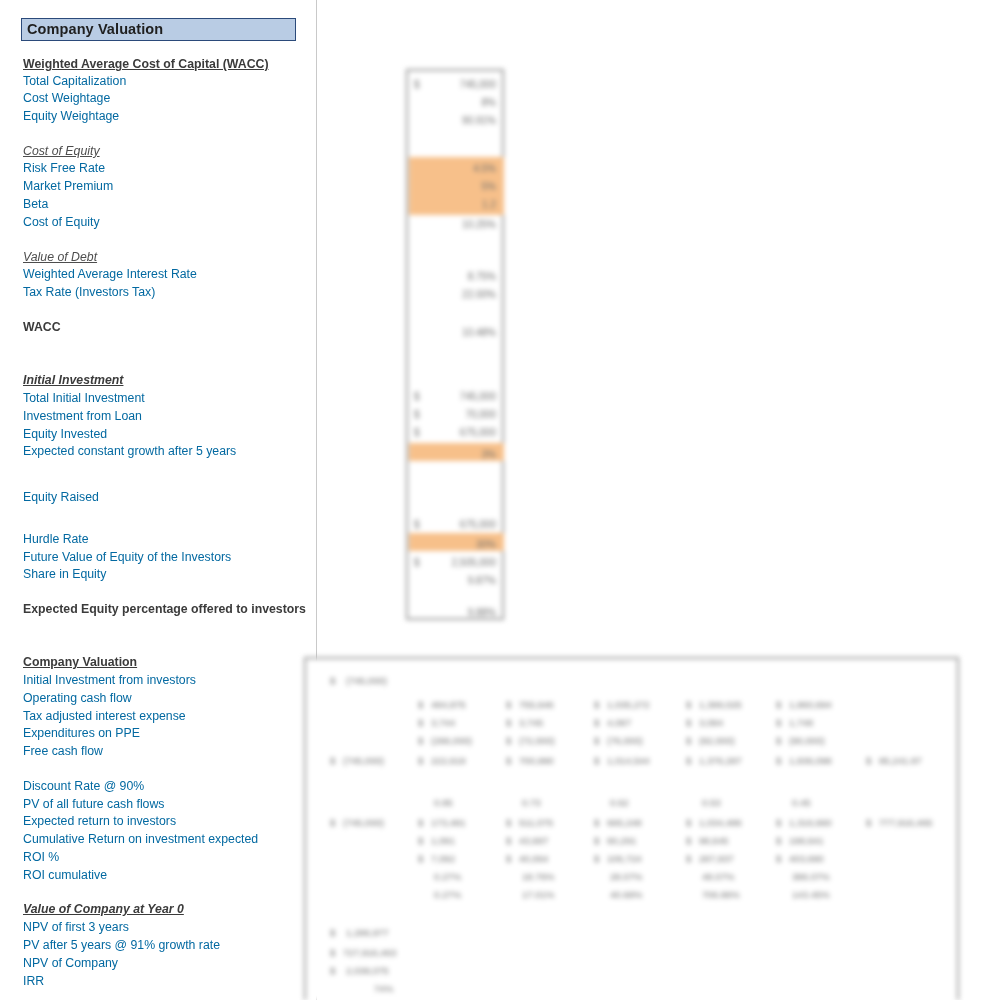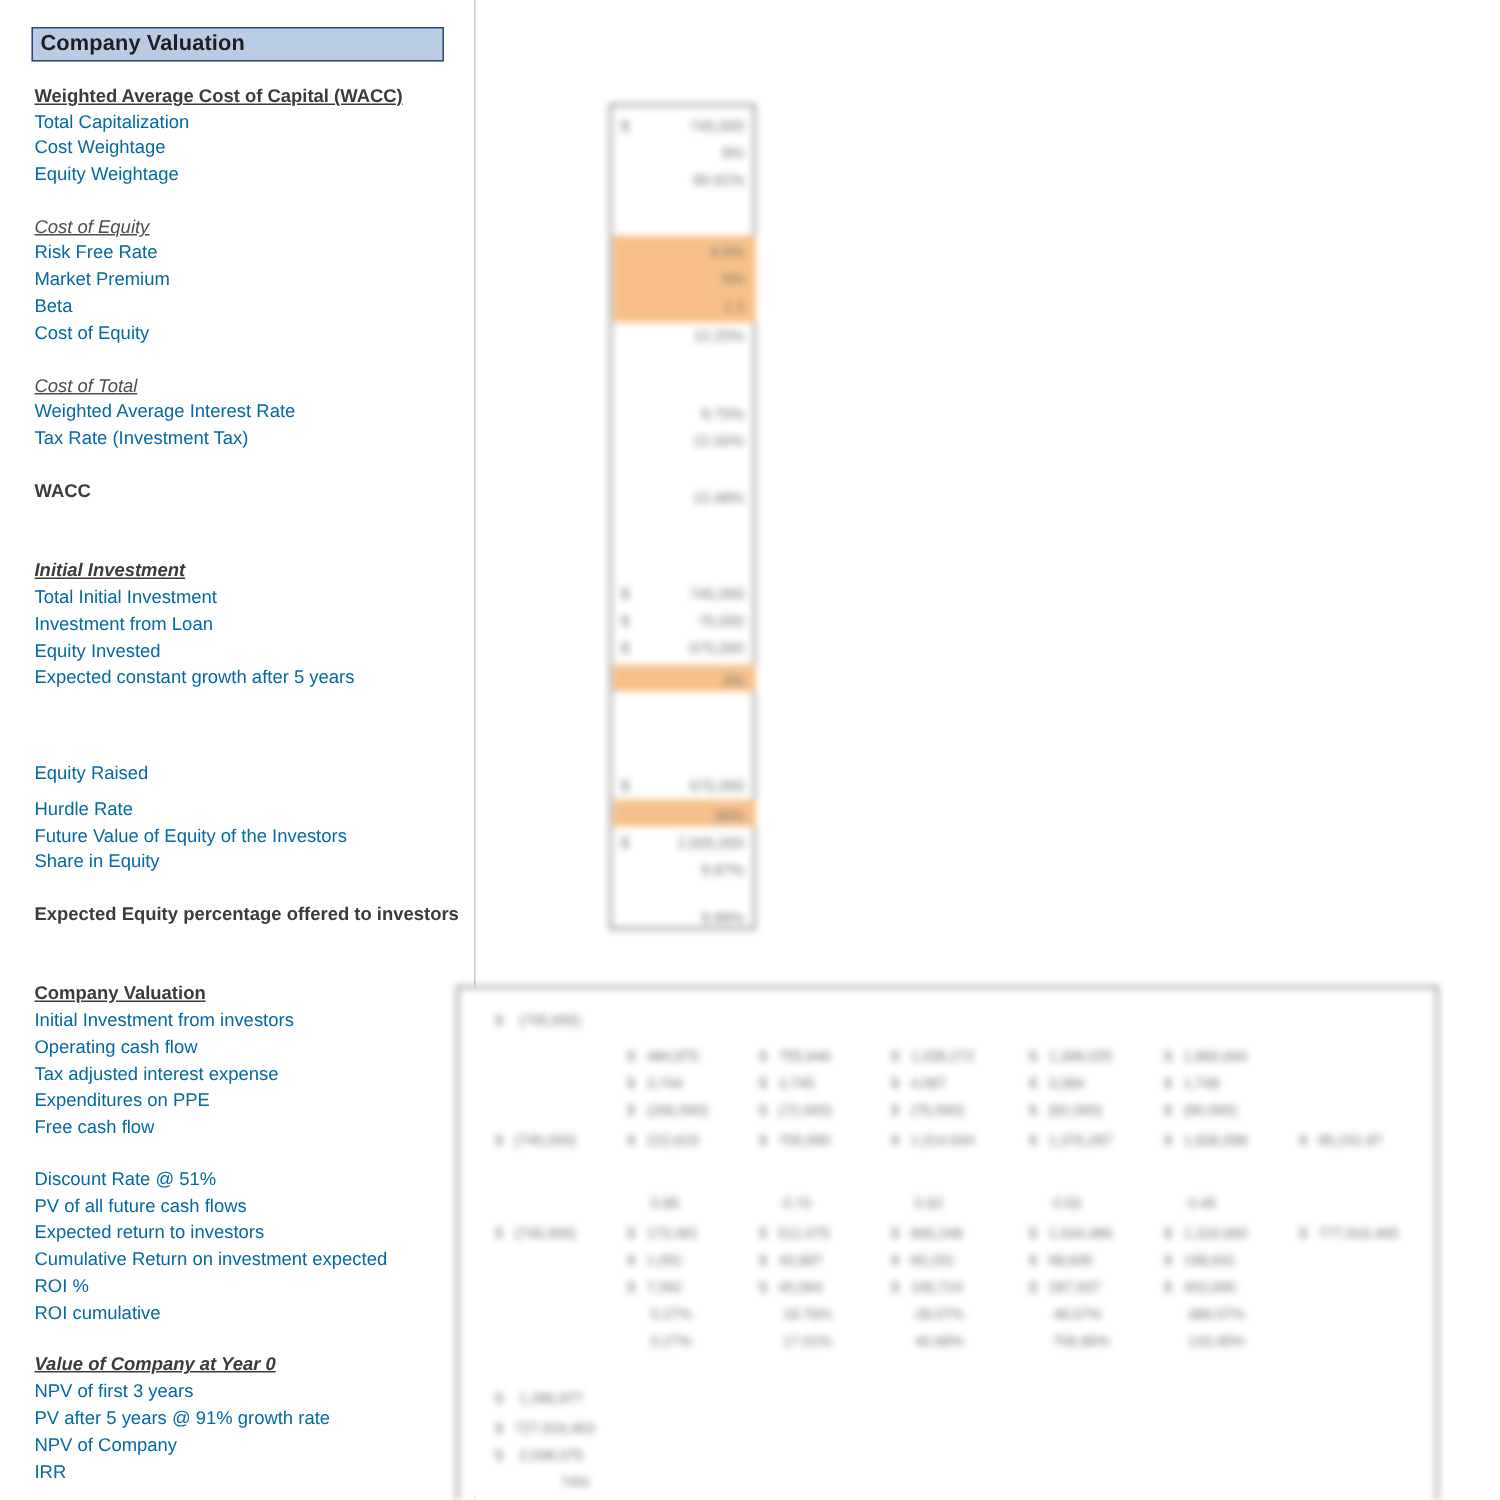--- a/index.html
+++ b/index.html
@@ -149,47 +149,47 @@
   <div class="row" style="top:74px">Total Capitalization</div>
   <div class="row" style="top:91px">Cost Weightage</div>
   <div class="row" style="top:109px">Equity Weightage</div>
 
   <div class="row subhead" style="top:144px">Cost of Equity</div>
   <div class="row" style="top:161px">Risk Free Rate</div>
   <div class="row" style="top:179px">Market Premium</div>
   <div class="row" style="top:197px">Beta</div>
   <div class="row" style="top:215px">Cost of Equity</div>
 
-  <div class="row subhead" style="top:250px">Cost of Total</div>
+  <div class="row subhead" style="top:250px">Value of Debt</div>
   <div class="row" style="top:267px">Weighted Average Interest Rate</div>
-  <div class="row" style="top:285px">Tax Rate (Investment Tax)</div>
+  <div class="row" style="top:285px">Tax Rate (Investors Tax)</div>
 
   <div class="row bold" style="top:320px">WACC</div>
 
   <div class="row boldhead" style="top:373px">Initial Investment</div>
   <div class="row" style="top:391px">Total Initial Investment</div>
   <div class="row" style="top:409px">Investment from Loan</div>
   <div class="row" style="top:427px">Equity Invested</div>
   <div class="row" style="top:444px">Expected constant growth after 5 years</div>
 
-  <div class="row" style="top:508px">Equity Raised</div>
+  <div class="row" style="top:490px">Equity Raised</div>
   <div class="row" style="top:532px">Hurdle Rate</div>
   <div class="row" style="top:550px">Future Value of Equity of the Investors</div>
   <div class="row" style="top:567px">Share in Equity</div>
 
   <div class="row bold" style="top:602px">Expected Equity percentage offered to investors</div>
 
   <div class="row head" style="top:655px">Company Valuation</div>
   <div class="row" style="top:673px">Initial Investment from investors</div>
   <div class="row" style="top:691px">Operating cash flow</div>
   <div class="row" style="top:709px">Tax adjusted interest expense</div>
   <div class="row" style="top:726px">Expenditures on PPE</div>
   <div class="row" style="top:744px">Free cash flow</div>
 
-  <div class="row" style="top:779px">Discount Rate @ 51%</div>
+  <div class="row" style="top:779px">Discount Rate @ 90%</div>
   <div class="row" style="top:797px">PV of all future cash flows</div>
   <div class="row" style="top:814px">Expected return to investors</div>
   <div class="row" style="top:832px">Cumulative Return on investment expected</div>
   <div class="row" style="top:850px">ROI %</div>
   <div class="row" style="top:868px">ROI cumulative</div>
 
   <div class="row boldhead" style="top:902px">Value of Company at Year 0</div>
   <div class="row" style="top:920px">NPV of first 3 years</div>
   <div class="row" style="top:938px">PV after 5 years @ 91% growth rate</div>
   <div class="row" style="top:956px">NPV of Company</div>

